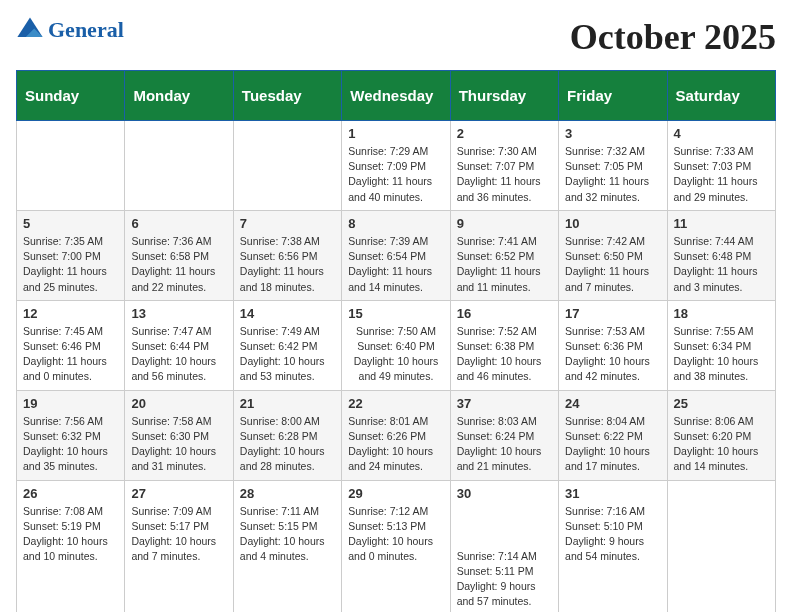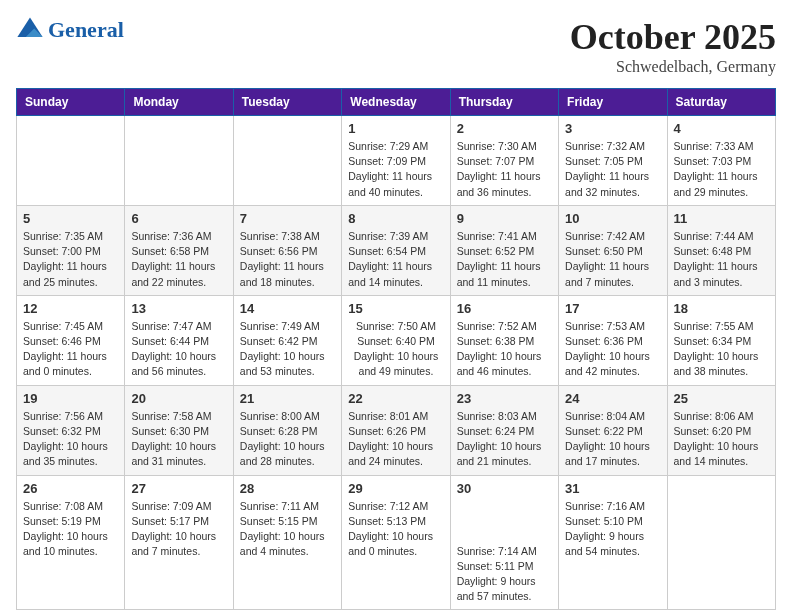--- a/index.html
+++ b/index.html
@@ -44,25 +44,25 @@
     .location {
       font-size: 16px;
       color: #444;
     }
     .calendar {
       width: 100%;
       border-collapse: collapse;
       border: 1px solid #ccc;
     }
     .calendar th {
-      background: #4c1d95;
+      background: #15803d;
       color: #fff;
       text-align: left;
-      padding: 6px 8px;
-      font-size: 12px;
+      padding: 16px 8px;
+      font-size: 15px;
       border: 1px solid #1a5fa8;
     }
     .calendar td {
       vertical-align: top;
       border: 1px solid #ccc;
       padding: 5px 6px;
       width: calc(100% / 7);
       min-height: 80px;
       font-size: 11px;
       color: #333;
@@ -94,21 +94,20 @@
     <svg class="logo-icon" viewBox="0 0 40 40">
       <polygon points="20,2 38,30 2,30" fill="#1a5fa8"></polygon>
       <polygon points="26,18 38,30 14,30" fill="#4a9fd4" opacity="0.7"></polygon>
     </svg>
     <div class="logo-text">
       <div><span>General</span></div>
     </div>
   </div>
   <div class="title-block">
     <div class="month-title">October 2025</div>
-    <div class="location">Schwedelbach, Germany</div>
   </div>
 </div>
 
 <table class="calendar">
   <thead>
     <tr>
     <th>Sunday</th>
         <th>Monday</th>
         <th>Tuesday</th>
         <th>Wednesday</th>
@@ -276,21 +275,21 @@
 and 28 minutes.</div>
         </td>
         <td>
           <span class="day-number">22</span>
           <div class="day-info" style="white-space: pre-line;">Sunrise: 8:01 AM
 Sunset: 6:26 PM
 Daylight: 10 hours
 and 24 minutes.</div>
         </td>
         <td>
-          <span class="day-number">23</span>
+          <span class="day-number">37</span>
           <div class="day-info" style="white-space: pre-line;">Sunrise: 8:03 AM
 Sunset: 6:24 PM
 Daylight: 10 hours
 and 21 minutes.</div>
         </td>
         <td>
           <span class="day-number">24</span>
           <div class="day-info" style="white-space: pre-line;">Sunrise: 8:04 AM
 Sunset: 6:22 PM
 Daylight: 10 hours

